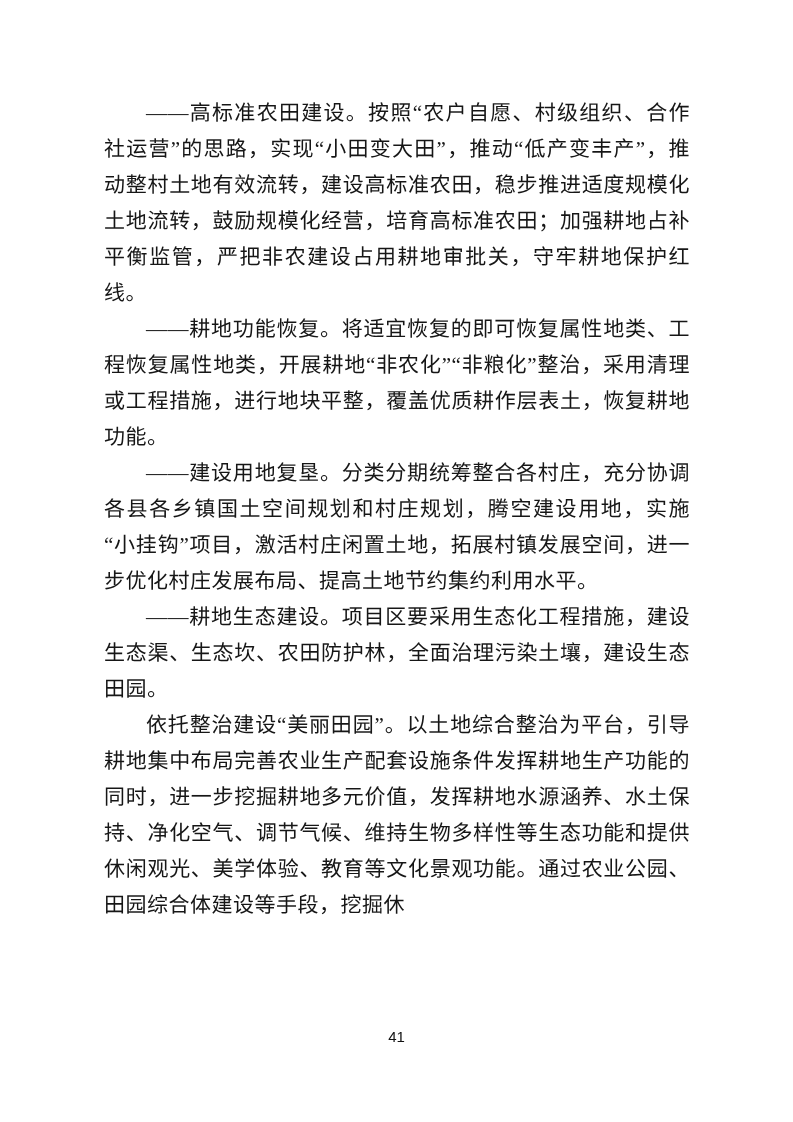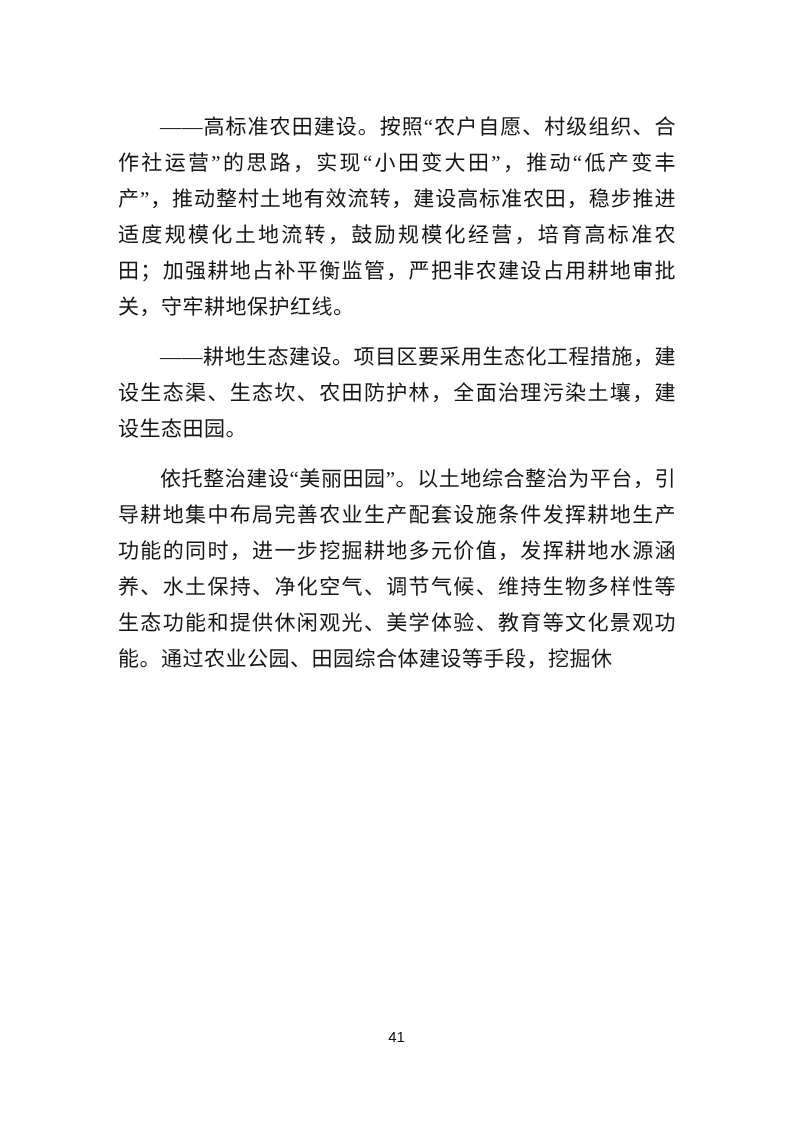--- a/index.html
+++ b/index.html
@@ -21,21 +21,21 @@
     width: 586px;
     font-family: "Liberation Serif", "DejaVu Serif", serif;
     font-size: 21px;
     line-height: 36px;
     color: #161616;
     text-align: justify;
     text-justify: inter-ideograph;
     letter-spacing: 0.5px;
   }
   .para {
-    margin: 14px;
+    margin: 0;
     padding: 0;
     text-indent: 2em;
   }
   .para .lead {
     font-weight: normal;
   }
   .page-footer {
     position: absolute;
     left: 0;
     right: 0;
@@ -47,19 +47,21 @@
     font-size: 15px;
     color: #111111;
   }
 </style>
 </head>
 <body>
 
 <div class="page">
   <main class="text-block">
     <p class="para">——高标准农田建设。按照“农户自愿、村级组织、合作社运营”的思路，实现“小田变大田”，推动“低产变丰产”，推动整村土地有效流转，建设高标准农田，稳步推进适度规模化土地流转，鼓励规模化经营，培育高标准农田；加强耕地占补平衡监管，严把非农建设占用耕地审批关，守牢耕地保护红线。</p>
+    <p class="para">——耕地功能恢复。将适宜恢复的即可恢复属性地类、工程恢复属性地类，开展耕地“非农化”“非粮化”整治，采用清理或工程措施，进行地块平整，覆盖优质耕作层表土，恢复耕地功能。</p>
+    <p class="para">——建设用地复垦。分类分期统筹整合各村庄，充分协调各县各乡镇国土空间规划和村庄规划，腾空建设用地，实施“小挂钩”项目，激活村庄闲置土地，拓展村镇发展空间，进一步优化村庄发展布局、提高土地节约集约利用水平。</p>
     <p class="para">——耕地生态建设。项目区要采用生态化工程措施，建设生态渠、生态坎、农田防护林，全面治理污染土壤，建设生态田园。</p>
     <p class="para"><b class="lead">依托整治建设“美丽田园”。</b><span>以土地综合整治为平台，引导耕地集中布局完善农业生产配套设施条件发挥耕地生产功能的同时，进一步挖掘耕地多元价值，发挥耕地水源涵养、水土保持、净化空气、调节气候、维持生物多样性等生态功能和提供休闲观光、美学体验、教育等文化景观功能。通过农业公园、田园综合体建设等手段，挖掘休</span></p>
   </main>
   <footer class="page-footer">
     <span class="page-number">41</span>
   </footer>
 </div>
 
 </body></html>

